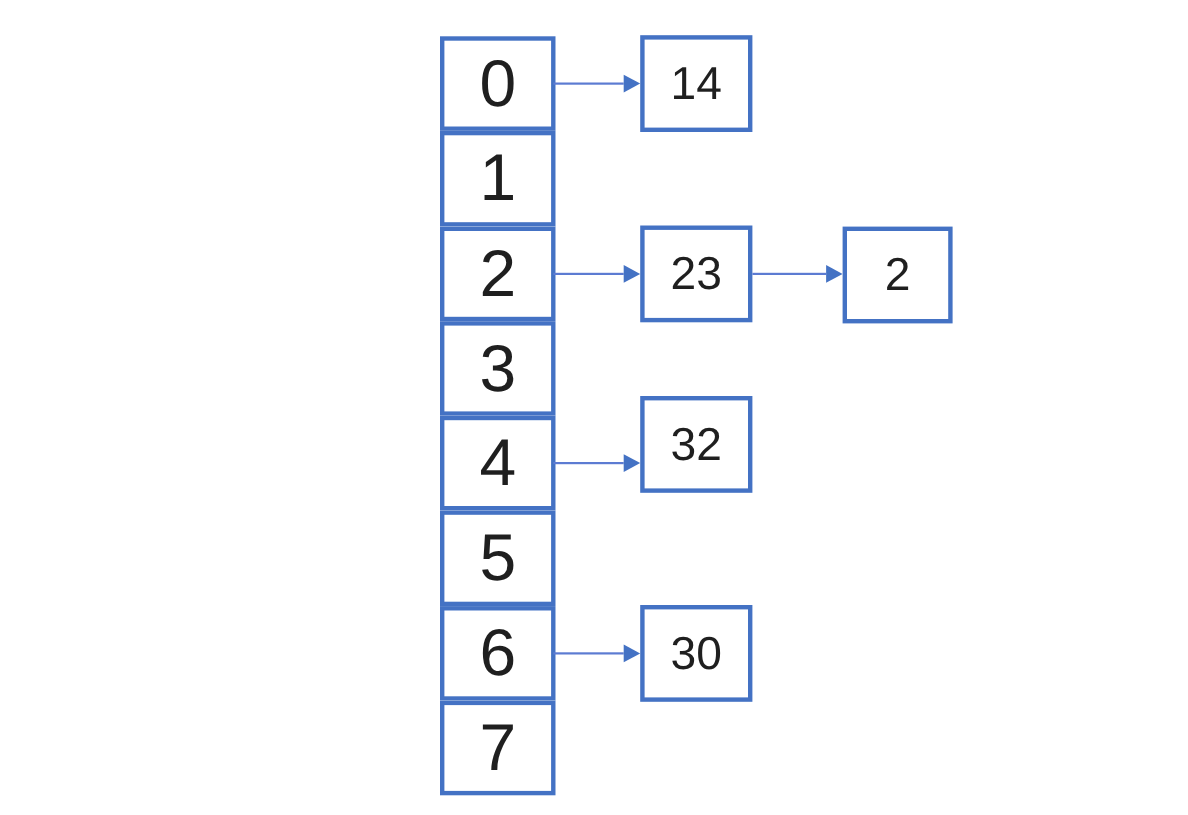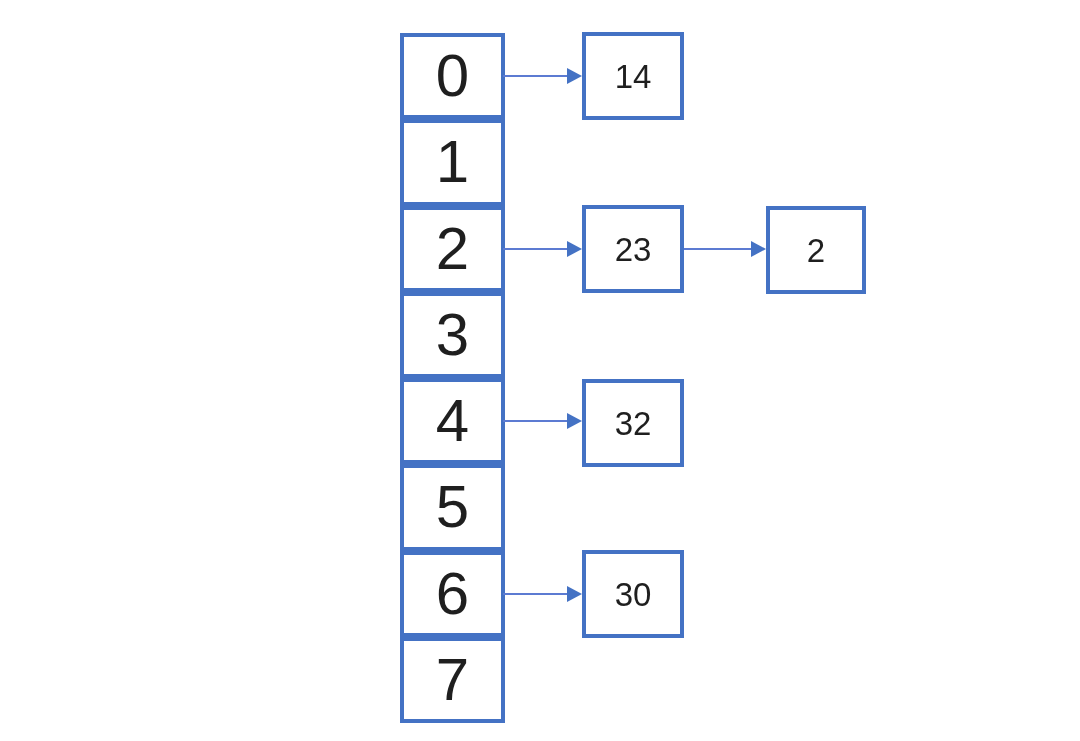--- a/index.html
+++ b/index.html
@@ -36,21 +36,21 @@
   
   .node {
     position: absolute;
     width: 102px;
     height: 88px;
     border: 4px solid var(--border);
     background: var(--bg);
     display: flex;
     align-items: center;
     justify-content: center;
-    font-size: 33px;
+    font-size: 42px;
     color: var(--text);
     line-height: 1;
   }
   
   .arrow {
     position: absolute;
     height: 18px;
     display: flex;
     align-items: center;
   }
@@ -117,21 +117,21 @@
     <div class="head"></div>
   </div>
   <div class="node" style="left:766px; top:206px; width:100px">
       <span>2</span>
     </div>
 
   <div class="arrow" style="left:503px; top:412px; width:79px">
     <div class="shaft"></div>
     <div class="head"></div>
   </div>
-  <div class="node" style="left:582px; top:379px">
+  <div class="node" style="left:582px; top:360px">
       <span>32</span>
     </div>
 
   <div class="arrow" style="left:503px; top:585px; width:79px">
     <div class="shaft"></div>
     <div class="head"></div>
   </div>
   <div class="node" style="left:582px; top:550px">
       <span>30</span>
     </div>

